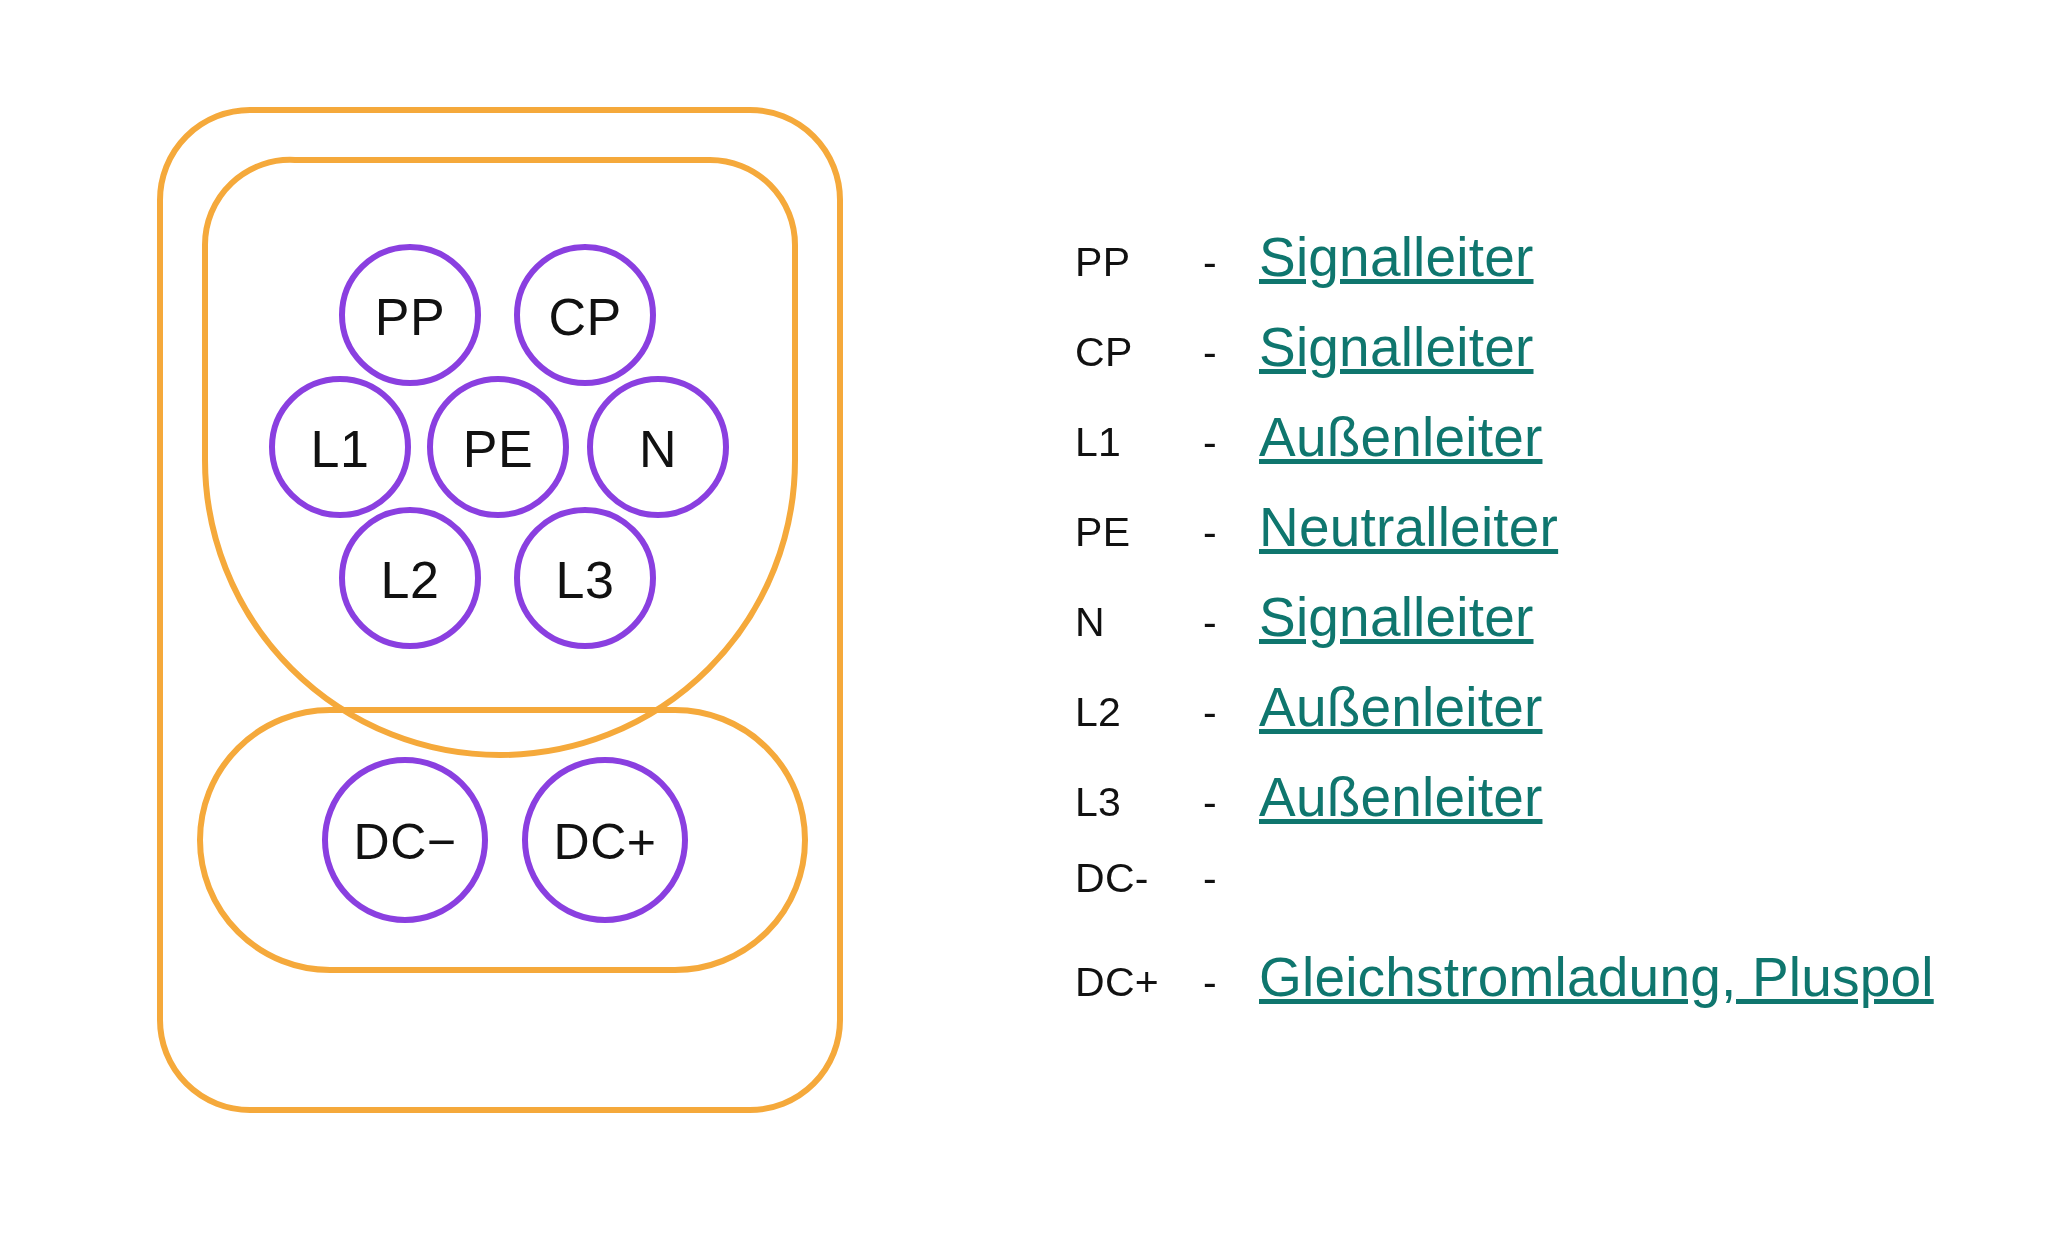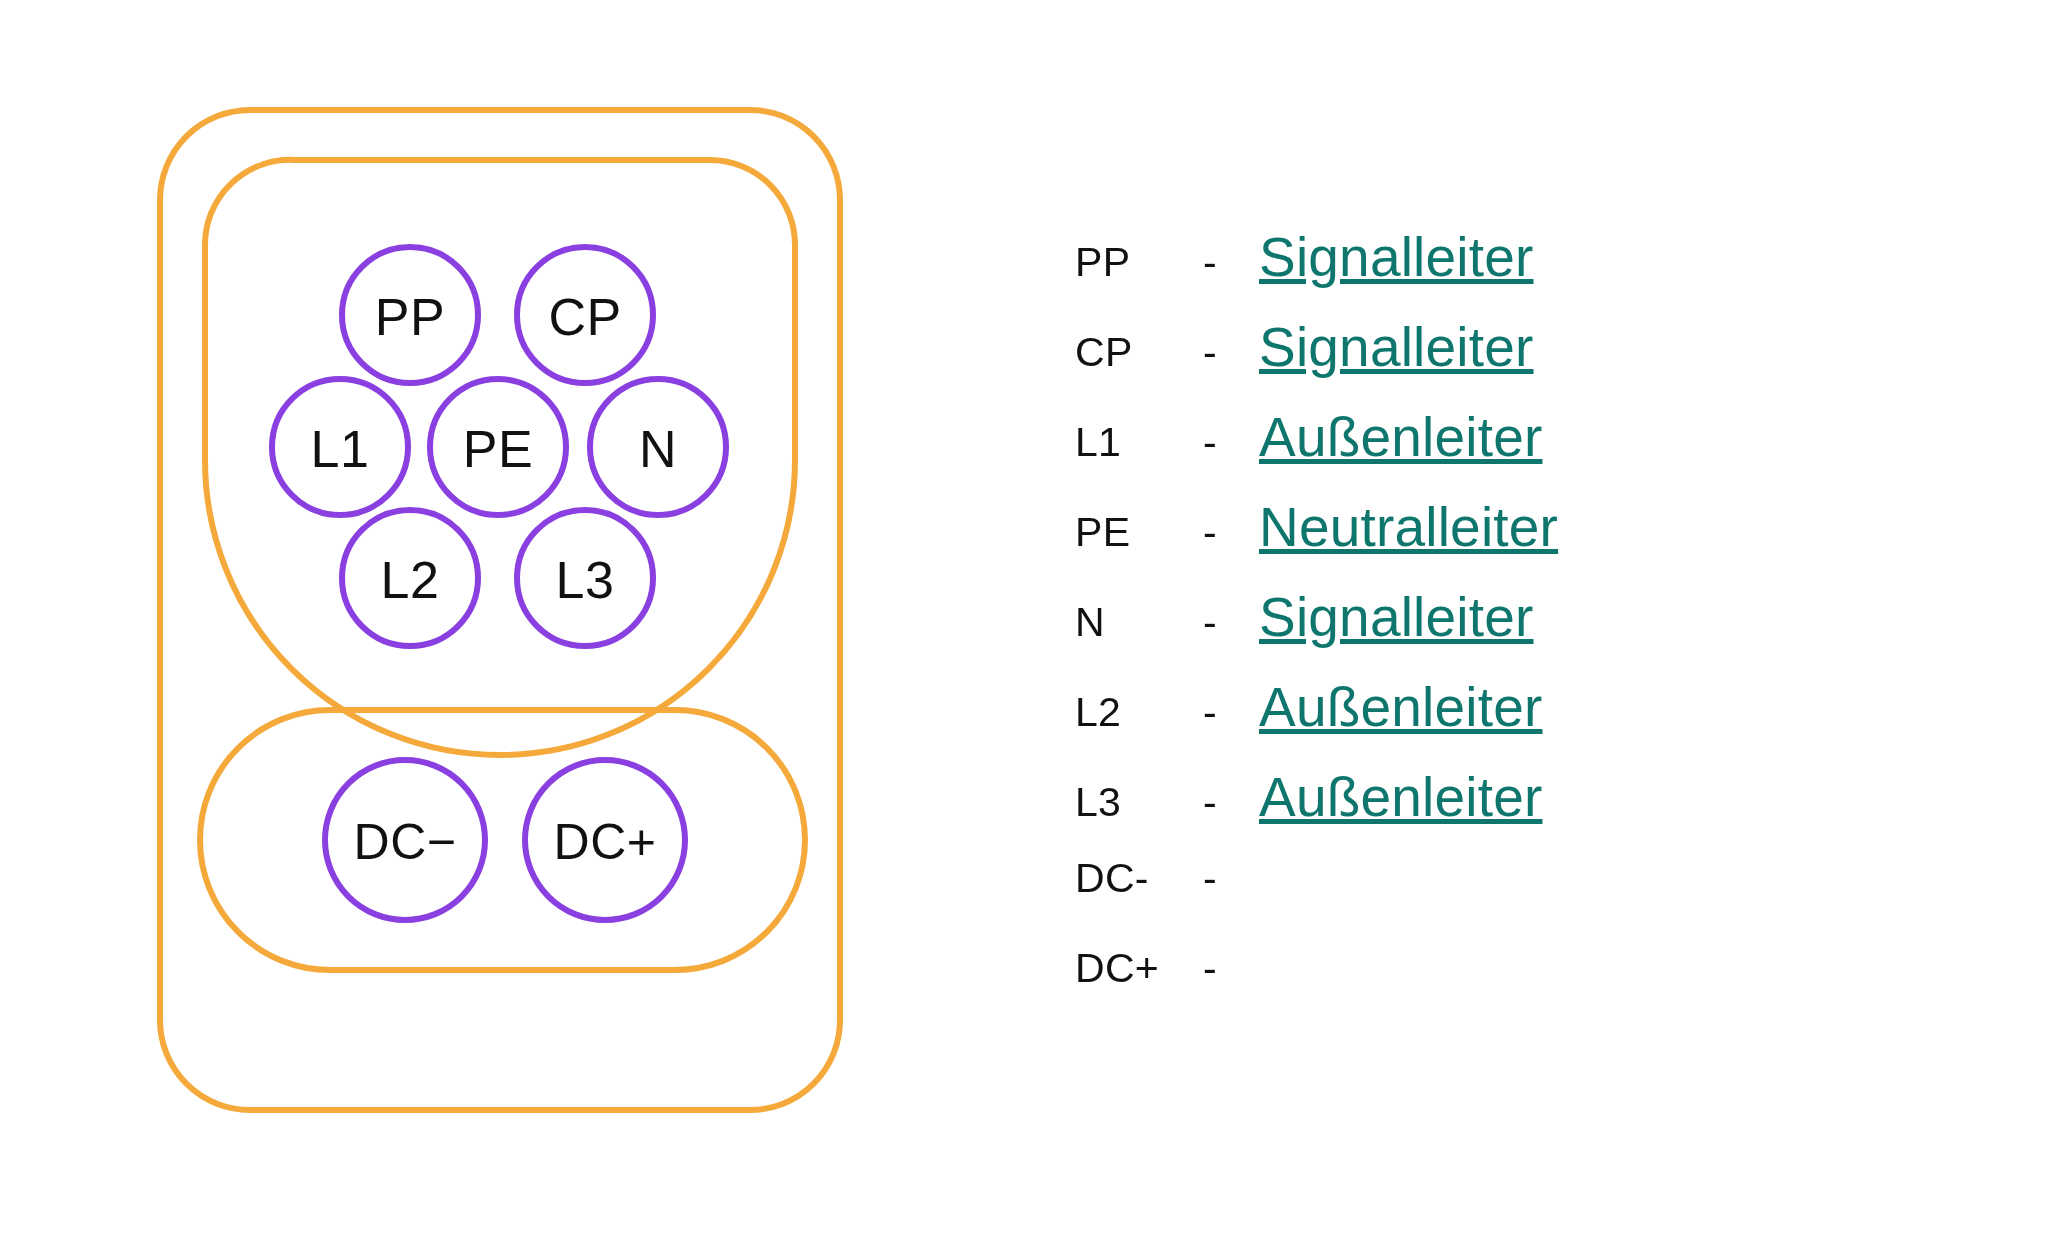--- a/index.html
+++ b/index.html
@@ -207,17 +207,18 @@
     </div>
 
     <div class="legend-row">
       <span class="legend-code">DC-</span>
       <span class="legend-dash">-</span>
     </div>
 
     <div class="legend-row">
       <span class="legend-code">DC+</span>
       <span class="legend-dash">-</span>
+      <span class="legend-desc">Gleichstromladung, Pluspol</span>
     </div>
 
   </div>
 
 </div>
 
 </body></html>

